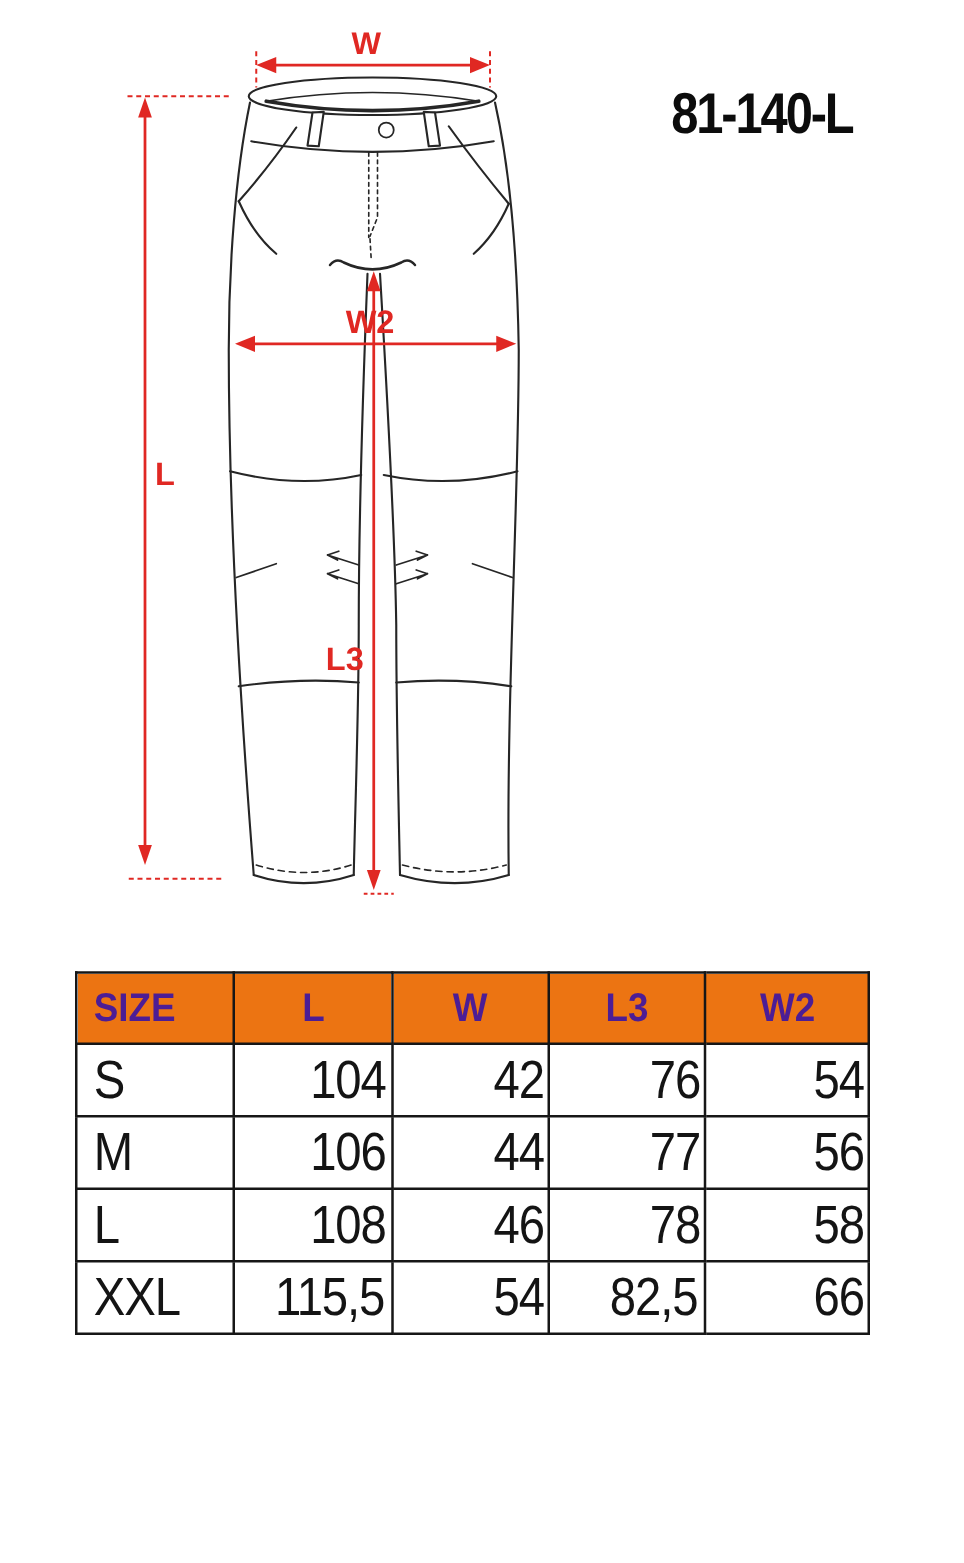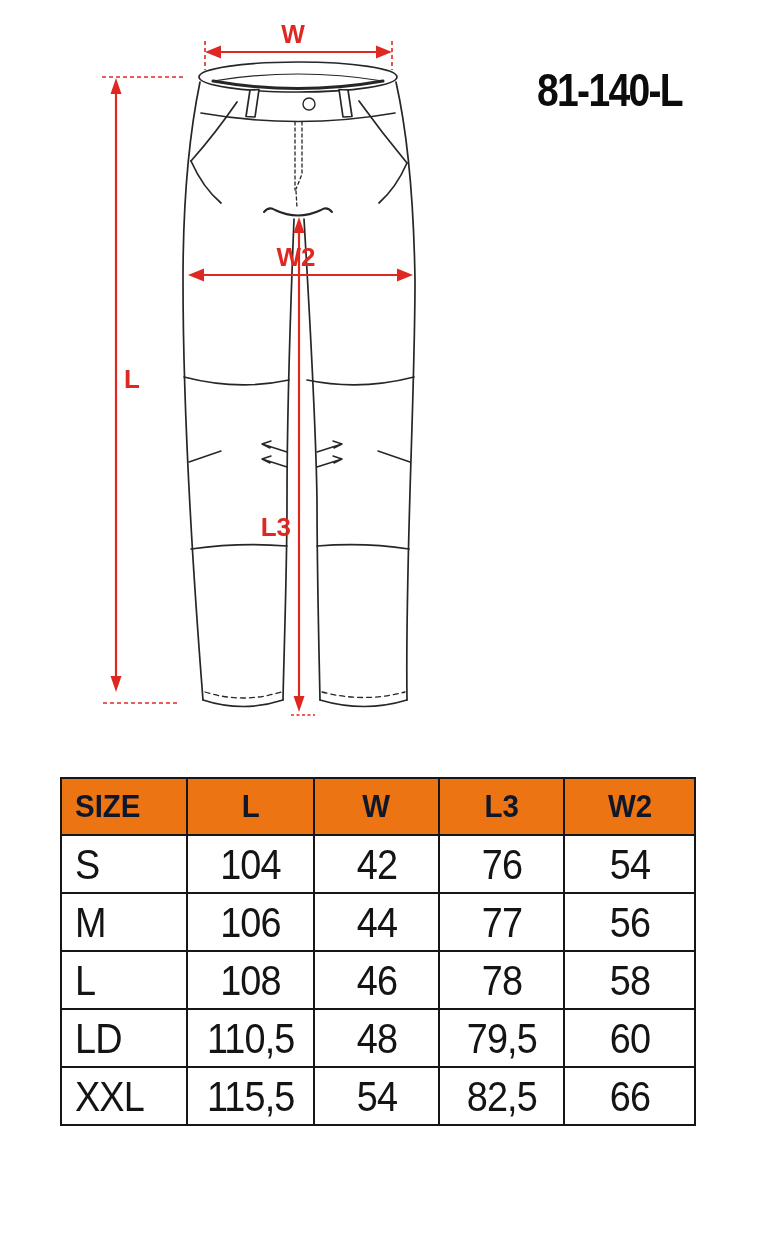--- a/index.html
+++ b/index.html
@@ -18,26 +18,26 @@
   
   table.size-table{
     position:absolute;left:60px;top:777px;width:634px;
     border-collapse:collapse;table-layout:fixed;background:#fff;
   }
   .size-table th,.size-table td{
     border:2.5px solid #161616;overflow:hidden;white-space:nowrap;
     vertical-align:middle;padding:0;
   }
   .size-table th{
-    height:55px;background:#ec7412;color:#0f172a;
+    height:55px;background:#ec7412;color:#4c1d95;
     font-size:32px;font-weight:700;text-align:center;
   }
   .size-table td{
     height:56px;color:#141414;font-size:43px;font-weight:400;
-    text-align:center;letter-spacing:-1px;
+    text-align:right;letter-spacing:-1px;
   }
   .size-table .left{text-align:left;padding-left:13px;}
   .cv{display:inline-block;transform:scaleX(.88);transform-origin:center center;}
   .left .cv{transform-origin:left center;}
   .hv{display:inline-block;transform:scaleX(.92);transform-origin:center center;}
   .left .hv{transform-origin:left center;}
 </style>
 </head>
 <body>
 
@@ -168,27 +168,20 @@
         <td><span class="cv">56</span></td>
       </tr>
       <tr>
         <td class="left"><span class="cv">L</span></td>
         <td><span class="cv">108</span></td>
         <td><span class="cv">46</span></td>
         <td><span class="cv">78</span></td>
         <td><span class="cv">58</span></td>
       </tr>
       <tr>
-        <td class="left"><span class="cv">LD</span></td>
-        <td><span class="cv">110,5</span></td>
-        <td><span class="cv">48</span></td>
-        <td><span class="cv">79,5</span></td>
-        <td><span class="cv">60</span></td>
-      </tr>
-      <tr>
         <td class="left"><span class="cv">XXL</span></td>
         <td><span class="cv">115,5</span></td>
         <td><span class="cv">54</span></td>
         <td><span class="cv">82,5</span></td>
         <td><span class="cv">66</span></td>
       </tr>
     </tbody>
   </table>
 </div>
 

